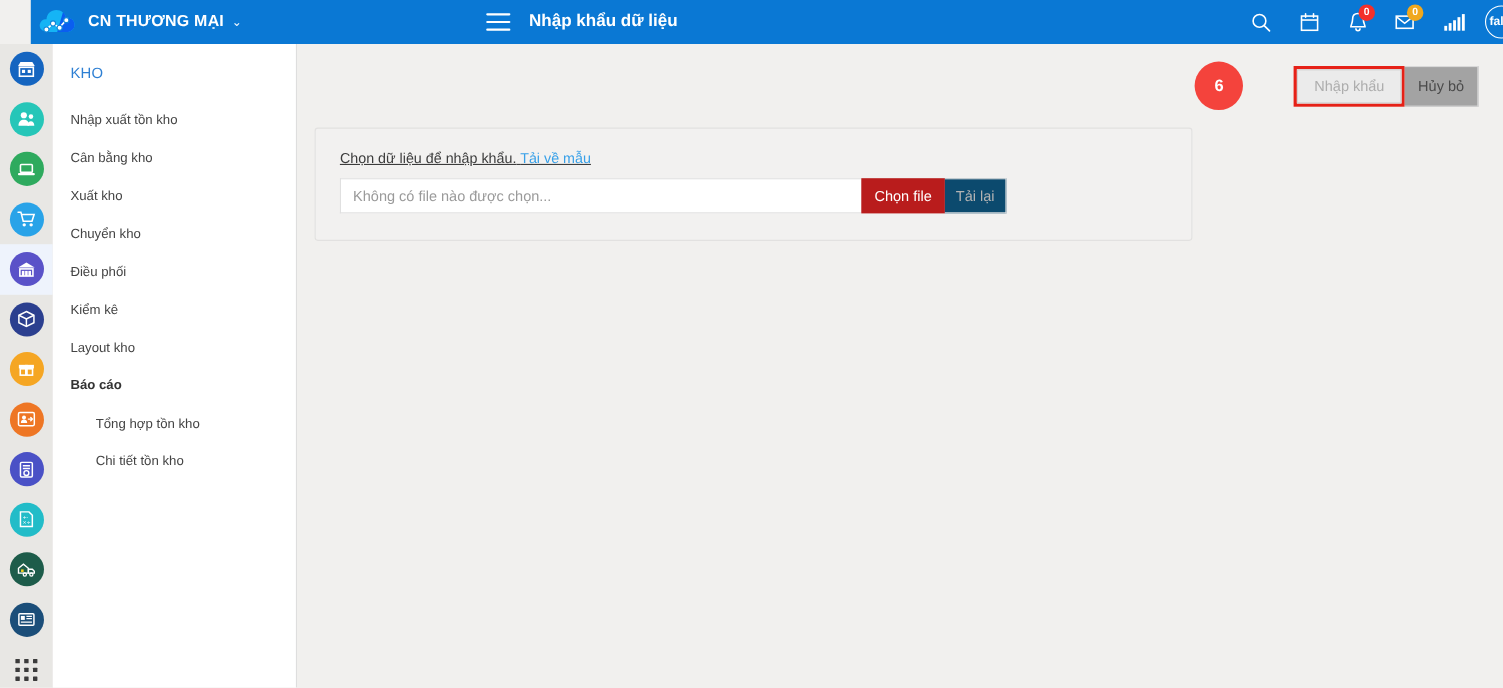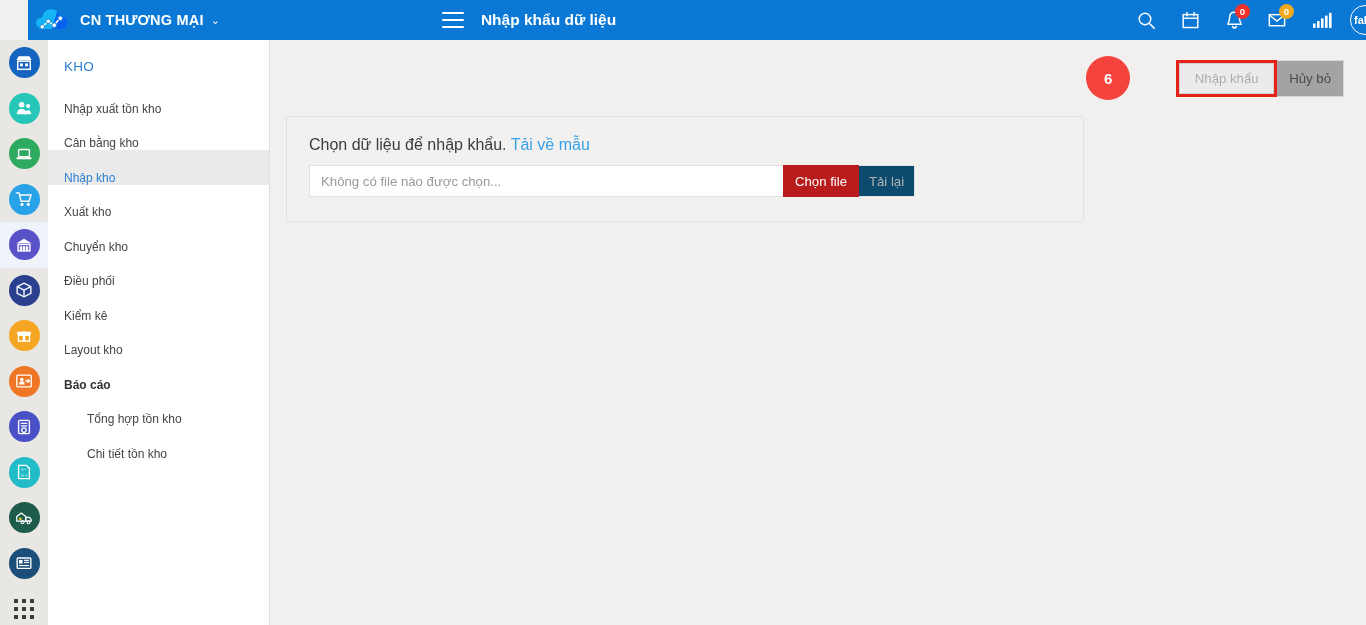--- a/index.html
+++ b/index.html
@@ -203,23 +203,24 @@
   #card {
     position: absolute;
     top: 76px; left: 16px;
     width: 798px;
     background: #f2f1f0;
     border: 1px solid #e2e1e0;
     border-radius: 3px;
     padding: 19px 22px 24px 22px;
   }
   #card-label {
-    font-size: 16px;
+    font-size: 13px;
     color: #3c3c3c;
     margin-bottom: 11px;
+    text-decoration: underline;
   }
   #card-link {
     color: #38a0e8;
     cursor: pointer;
     text-decoration: none;
   }
   #file-row {
     display: flex;
     height: 32px;
     width: 606px;
@@ -493,23 +494,20 @@
 
 <div id="menu">
   <div id="menu-title">KHO</div>
 
   <div class="menu-item first">
     <span>Nhập xuất tồn kho</span>
   </div>
   <div class="menu-item">
     <span>Cân bằng kho</span>
   </div>
-  <div class="menu-item active">
-    <span>Nhập kho</span>
-  </div>
   <div class="menu-item">
     <span>Xuất kho</span>
   </div>
   <div class="menu-item">
     <span>Chuyển kho</span>
   </div>
   <div class="menu-item">
     <span>Điều phối</span>
   </div>
   <div class="menu-item">

